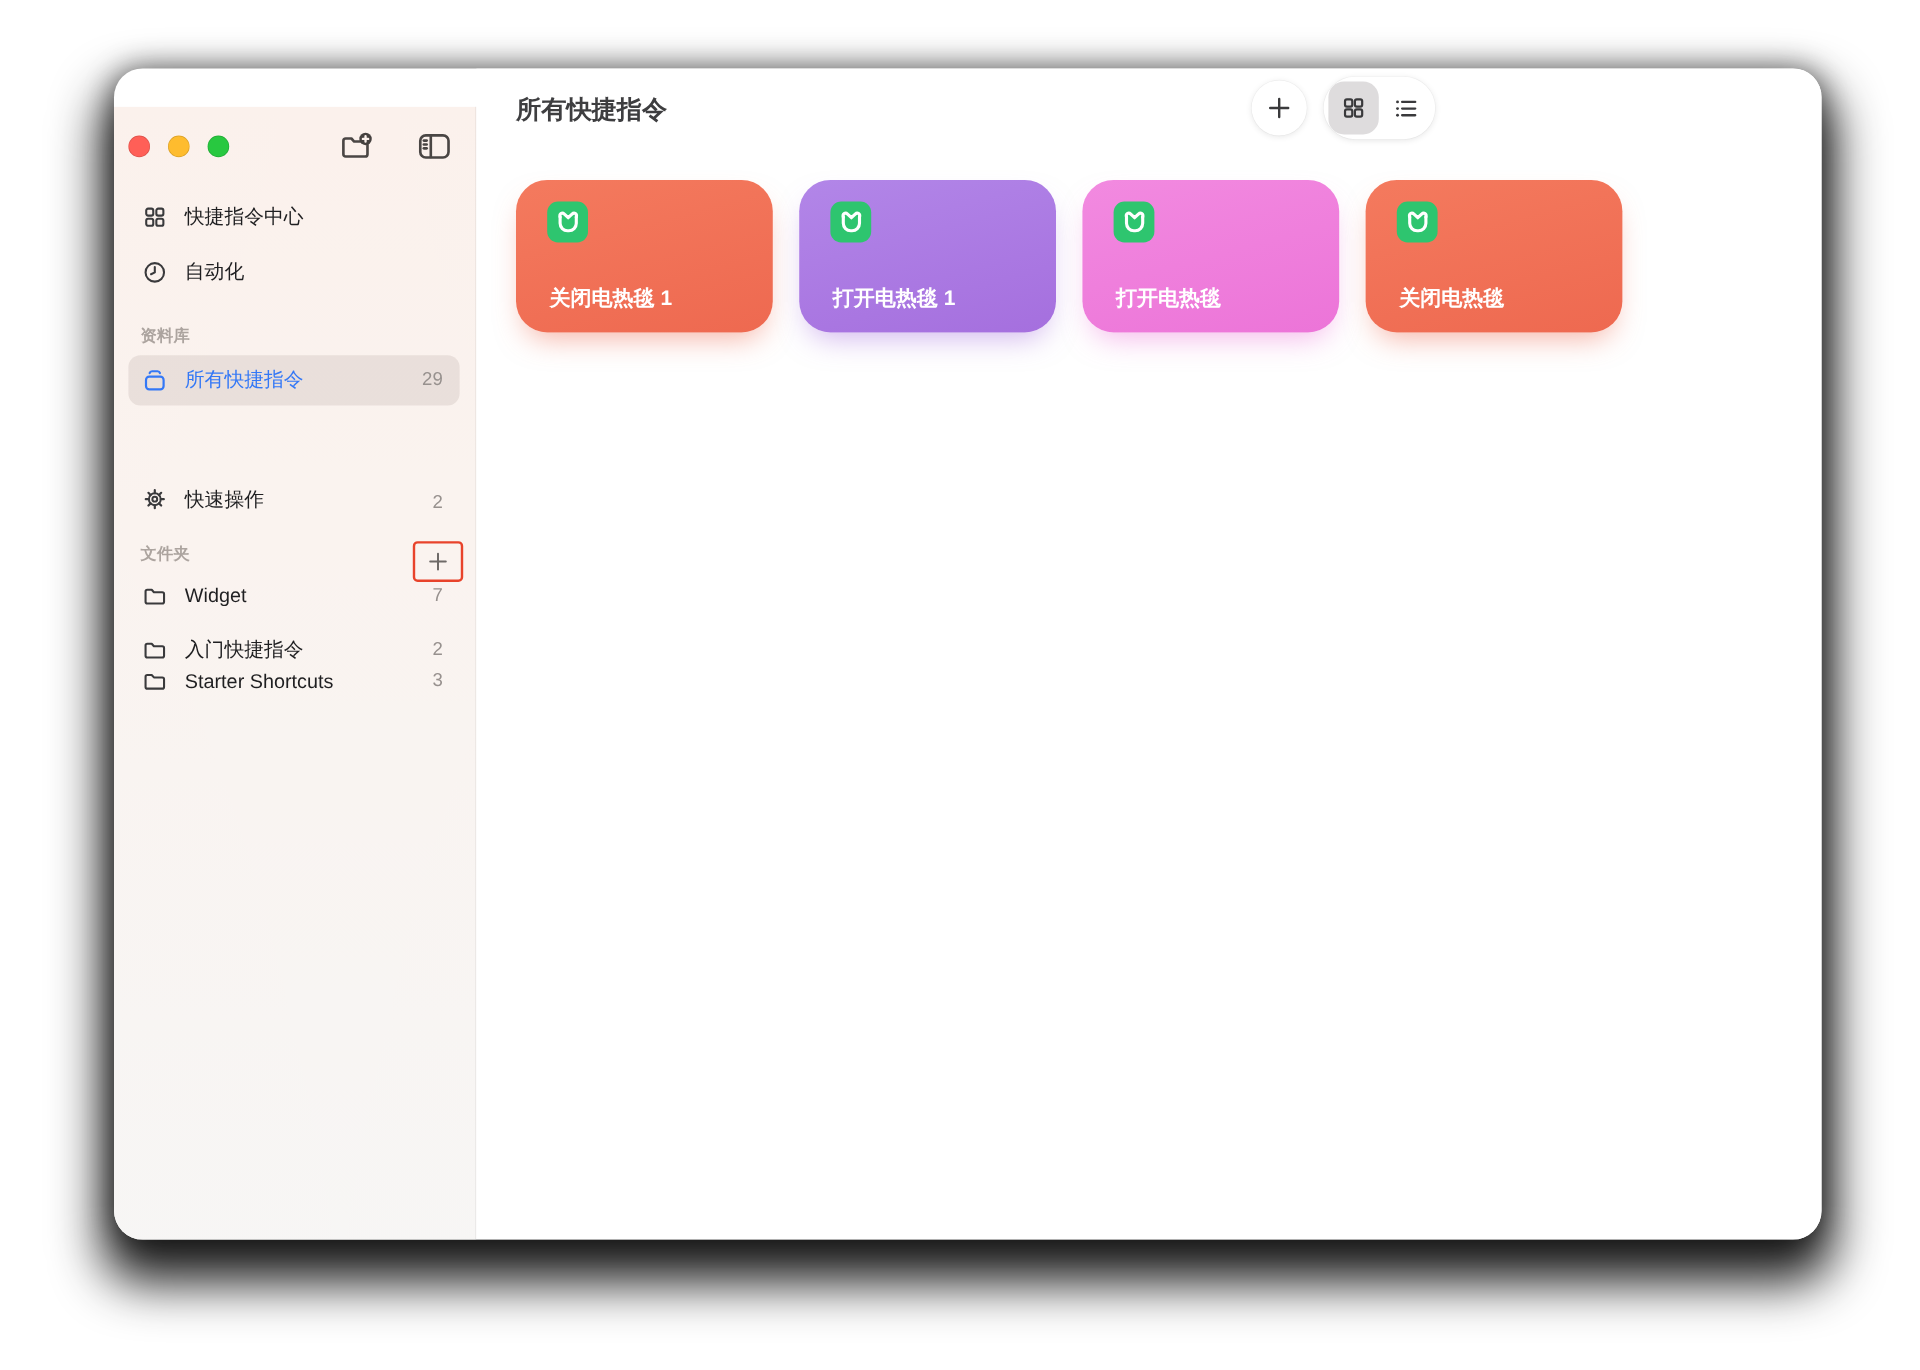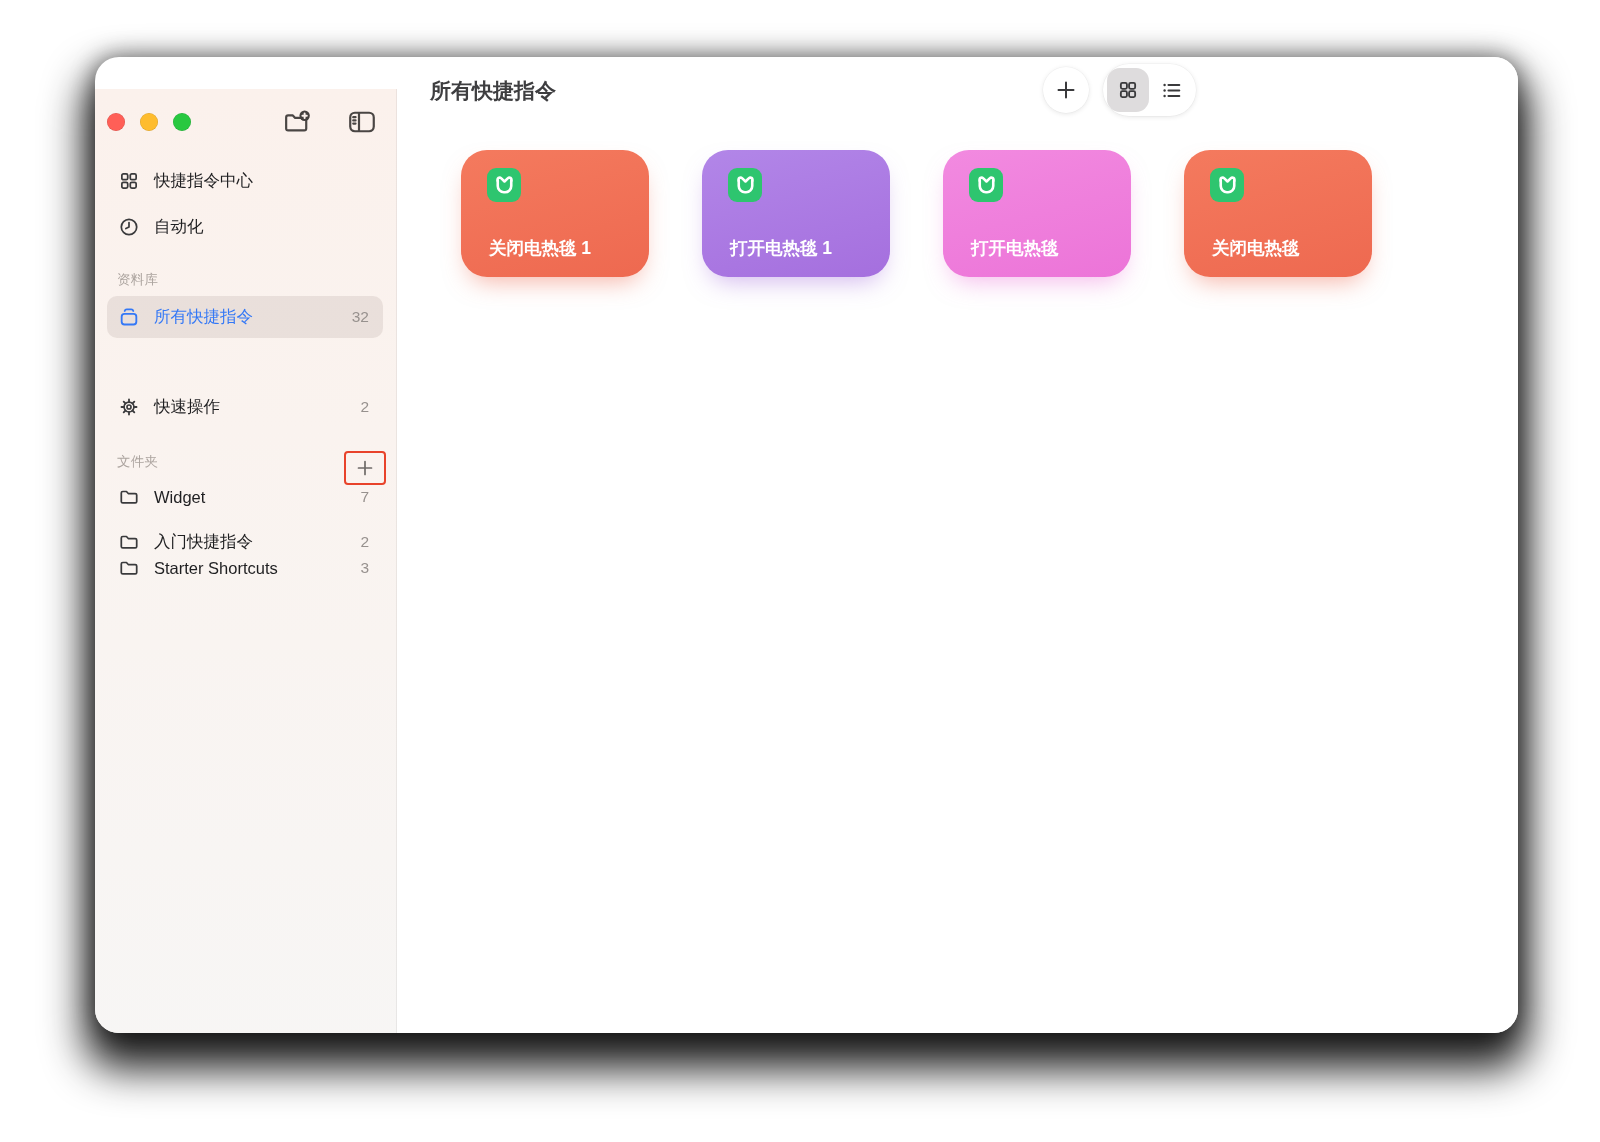--- a/index.html
+++ b/index.html
@@ -16,21 +16,21 @@
   
   .sidebar {
     position:relative; width:302px; flex:none; height:100%;
     background:linear-gradient(180deg,#FBF1EC 0%,#FAF3EF 35%,#F7F6F5 100%);
     border-right:1px solid rgba(0,0,0,0.06);
     margin-top:32px;
   }
   .traffic { position:absolute; left:12px; top:24px; display:flex; gap:15px; }
   .light { width:18px; height:18px; border-radius:50%; box-shadow: inset 0 0 0 0.5px rgba(0,0,0,0.15); }
   .side-toolbar-icon { position:absolute; top:17px; width:36px; height:32px; display:flex; align-items:center; justify-content:center; color:#4A4644; }
-  .s-header { position:absolute; left:22px; font-size:13.5px; font-weight:400; color:#ACA49F; letter-spacing:0.3px;text-align:right; }
+  .s-header { position:absolute; left:22px; font-size:13.5px; font-weight:700; color:#ACA49F; letter-spacing:0.3px;text-align:right; }
   .s-row {
     position:absolute; left:12px; width:276px; height:42px; border-radius:10px;
     display:flex; align-items:center; gap:13px; padding:0 14px 0 10px;
   }
   .s-row.selected { background:rgba(113,92,80,0.12); }
   .s-row .s-icon { width:24px; height:24px; flex:none; display:flex; align-items:center; justify-content:center; color:#3A3A3C; }
   .s-row .lbl { flex:1; font-size:16.5px; color:#1F1F21; white-space:nowrap; }
   .s-row.selected .lbl, .s-row.selected .s-icon { color:var(--accent-blue); }
   .s-row .cnt { font-size:15.5px; color:#97918E; }
   .add-folder-highlight {
@@ -59,21 +59,21 @@
     background:#fff; border:3.5px solid var(--search-ring);
     display:flex; align-items:center; gap:9px; padding:0 13px 0 15px;
   }
   .search .mag { color:#8A8A8E; display:flex; flex:none; }
   .search-text { font-size:18.5px; color:#121214; white-space:pre; }
   .caret { width:2.5px; height:27px; background:var(--accent-blue); border-radius:1px; animation:blink 1.1s step-end infinite; }
   @keyframes blink { 50% { opacity:0; } }
   .clear-btn { margin-left:auto; border:none; background:transparent; display:flex; flex:none; padding:0; }
   
   .cards { position:absolute; left:33px; top:93px; display:flex; gap:22px; }
-  .card { position:relative; width:188px; height:127px; border-radius:26px; border:none;margin-left:31px; }
+  .card { position:relative; width:214px; height:127px; border-radius:26px; border:none; }
   .mijia-badge {
     position:absolute; left:26px; top:18px; width:34px; height:34px; border-radius:9px;
     background:var(--mijia-green); display:flex; align-items:center; justify-content:center;
   }
   .card-label { position:absolute; left:28px; bottom:17px; font-size:17.5px; font-weight:700; color:#fff; white-space:nowrap; }
   svg { display:block; }
 </style>
 </head>
 <body>
 
@@ -128,23 +128,23 @@
       <div class="s-header" style="top:182px;">资料库</div>
 
       <div class="s-row selected" style="top:207px;">
         <span class="s-icon">
           <svg width="22" height="22" viewBox="0 0 24 24" fill="none" stroke="currentColor" stroke-width="2" stroke-linecap="round" stroke-linejoin="round">
             <rect x="4" y="8.6" width="16" height="11.6" rx="3"></rect>
             <path d="M7.3 5.4 Q7.8 3.7 9.5 3.7 H14.5 Q16.2 3.7 16.7 5.4"></path>
           </svg>
         </span>
         <span class="lbl">所有快捷指令</span>
-        <span class="cnt">32</span>
-      </div>
-      <div class="s-row" style="top:297px;">
+        <span class="cnt">29</span>
+      </div>
+      <div class="s-row" style="top:297px;align-items:flex-end;">
         <span class="s-icon">
           <svg width="22" height="22" viewBox="0 0 24 24" fill="none" stroke="currentColor" stroke-width="1.8" stroke-linecap="round">
             <circle cx="12" cy="12" r="5.4"></circle>
               <circle cx="12" cy="12" r="2.2"></circle>
             <path d="M17.4 12 H20.2 M15.8 15.8 L17.8 17.8 M12 17.4 V20.2 M8.2 15.8 L6.2 17.8 M6.6 12 H3.8 M8.2 8.2 L6.2 6.2 M12 6.6 V3.8 M15.8 8.2 L17.8 6.2" stroke-width="2"></path>
           </svg>
         </span>
         <span class="lbl">快速操作</span>
         <span class="cnt">2</span>
       </div>

